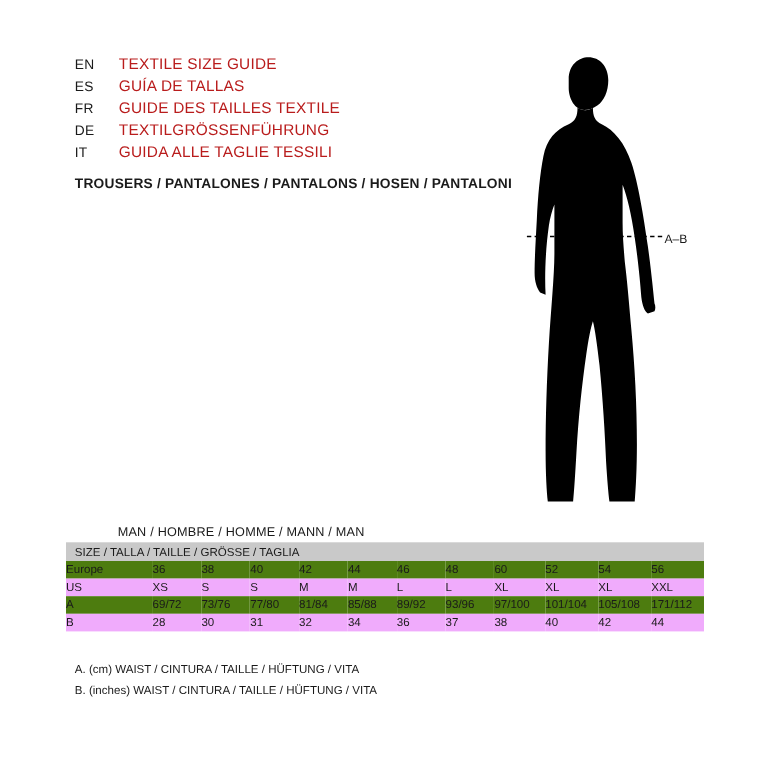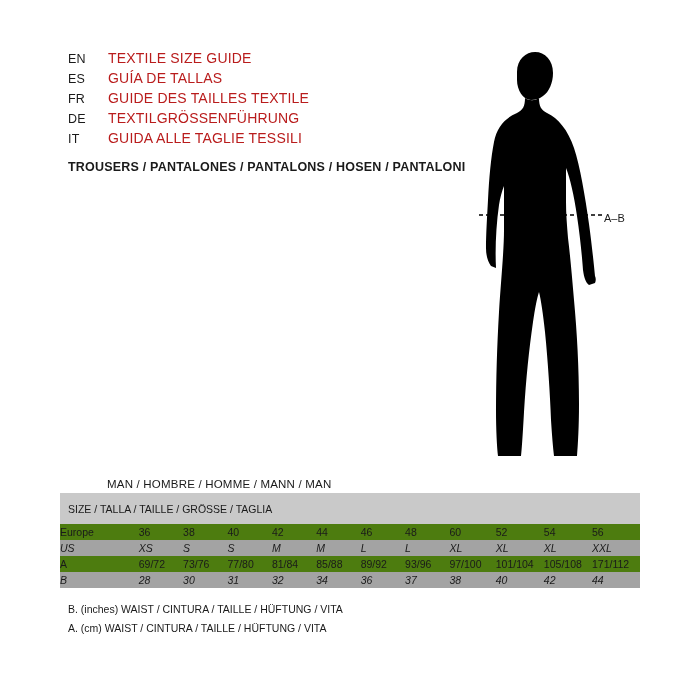--- a/index.html
+++ b/index.html
@@ -99,24 +99,24 @@
     text-align: left;
     padding: 0;
     height: 16px;
     font-weight: normal;
     vertical-align: middle;
   }
   table.size-table th.head-cell {
     background: #c9c9c9;
     font-size: 10.5px;
     padding-left: 8px;
-    height: 31px;
+    height: 17px;
   }
   .row-even { background: #4d7c0f; }
-  .row-odd  { background: #a3a3a3; font-style: italic; }
+  .row-odd  { background: #f0abfc; }
   .rowlabel { padding-left: 8px; width: 100px; }
   .size-table td.val { width: 53px; margin-left: 36px; }
 
   
   .footnotes {
     position: absolute;
     left: 68px;
     top: 600px;
     font-size: 10.5px;
     line-height: 19px;
@@ -264,17 +264,17 @@
         <td class="val">37</td>
         <td class="val">38</td>
         <td class="val">40</td>
         <td class="val">42</td>
         <td class="val">44</td>
       </tr>
     </tbody>
   </table>
 
   <div class="footnotes">
+    <div>A. (cm) WAIST / CINTURA / TAILLE / HÜFTUNG / VITA</div>
     <div>B. (inches) WAIST / CINTURA / TAILLE / HÜFTUNG / VITA</div>
-    <div>A. (cm) WAIST / CINTURA / TAILLE / HÜFTUNG / VITA</div>
   </div>
 
 </div>
 
 </body></html>

